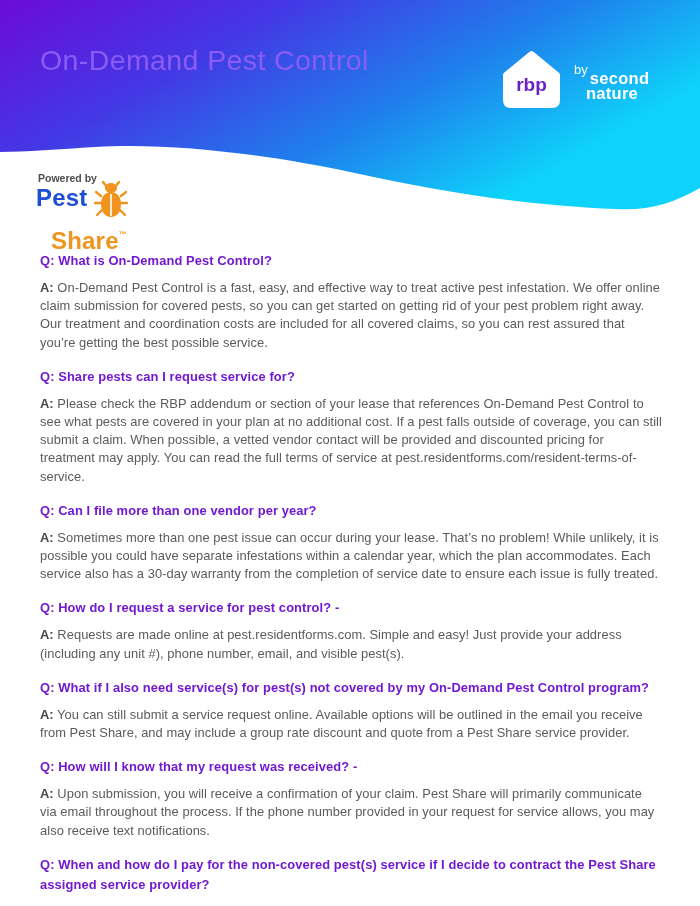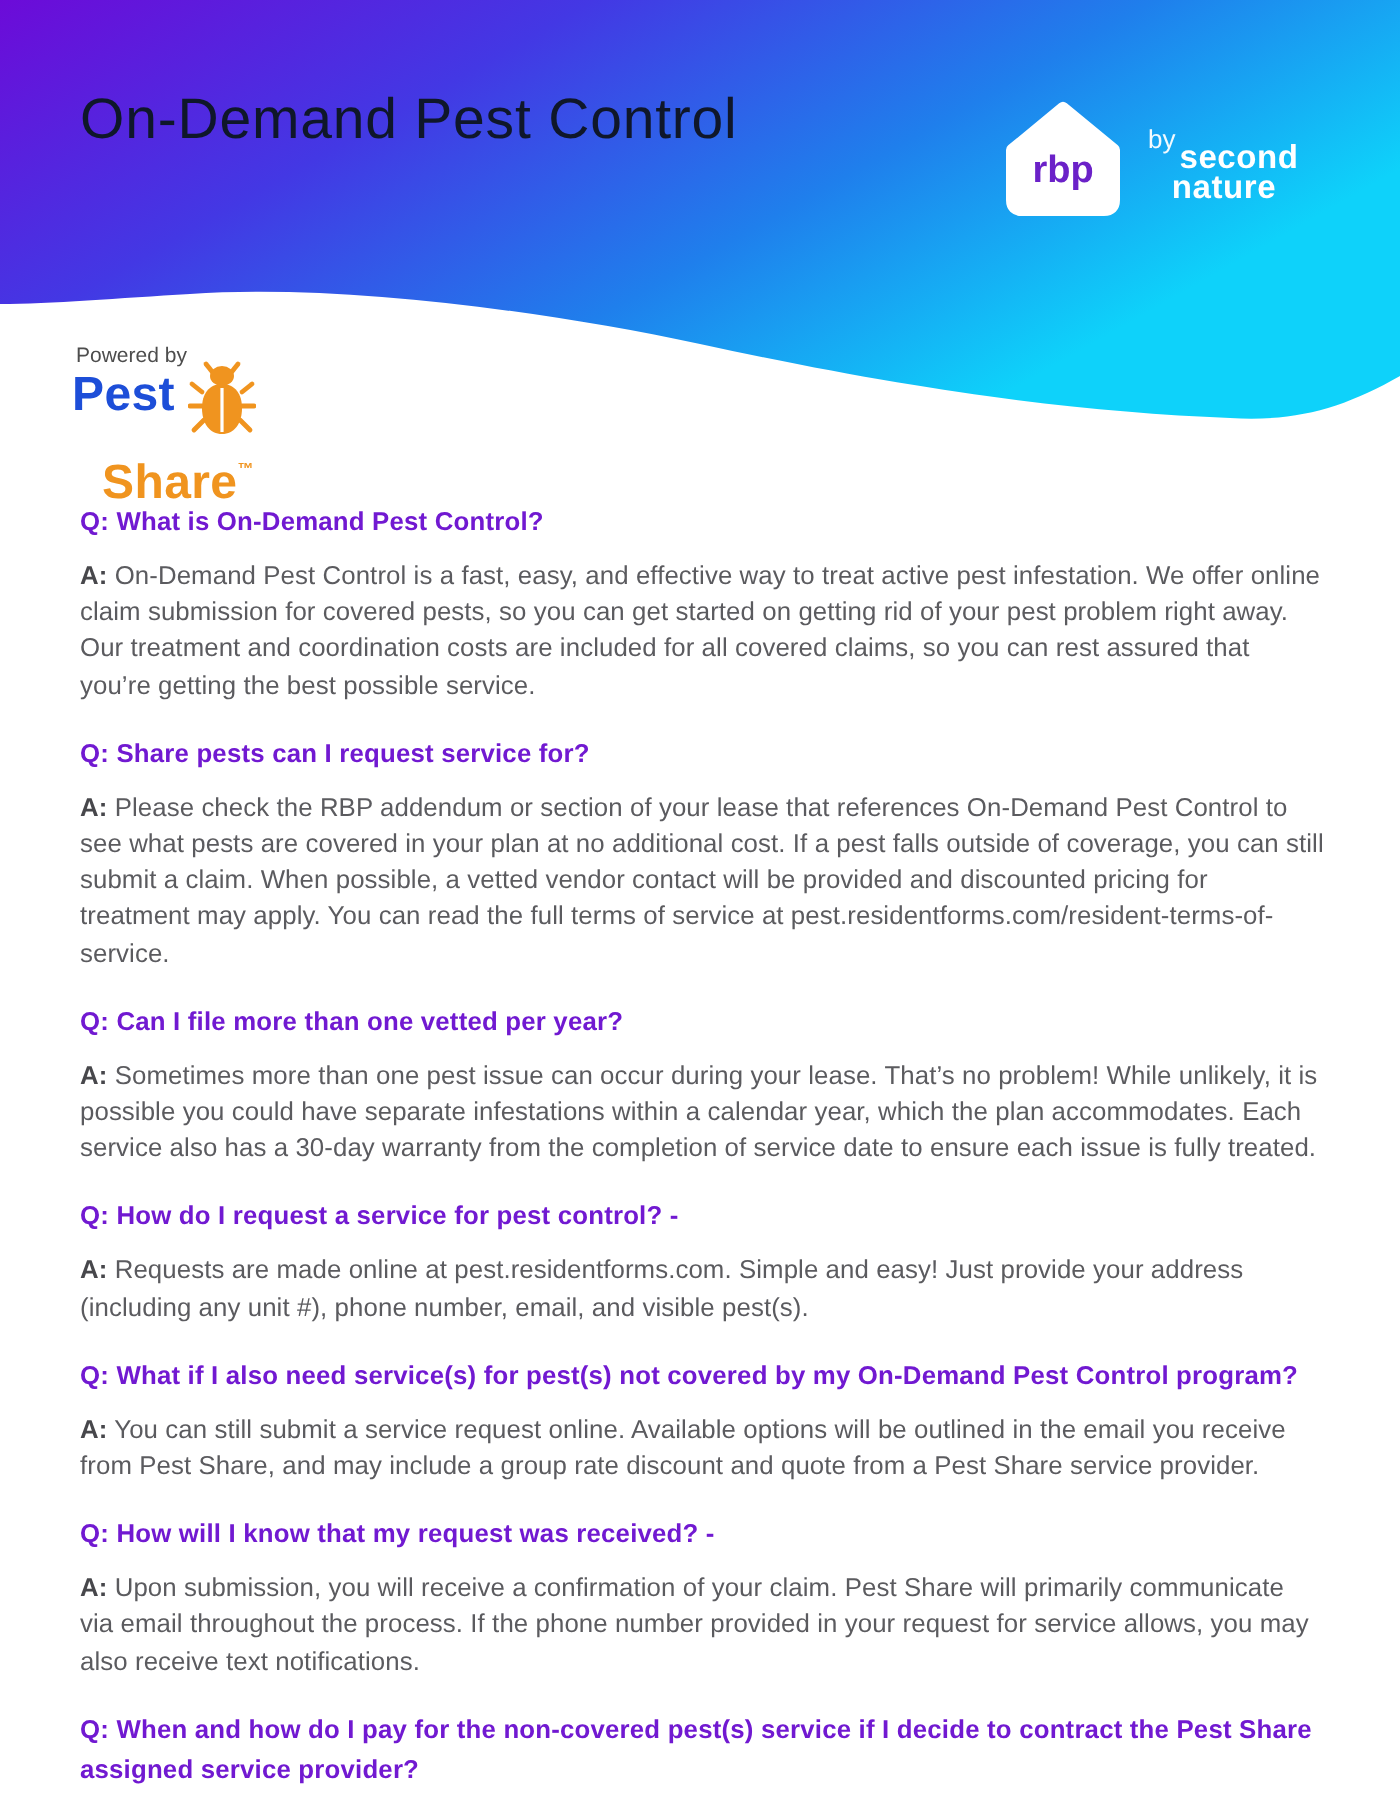--- a/index.html
+++ b/index.html
@@ -11,34 +11,34 @@
     margin: 0 auto;
     background: #ffffff;
     overflow: hidden;
     font-family: "Liberation Sans", sans-serif;
   }
 
   
   .header { position: absolute; top: 0; left: 0; width: 700px; height: 230px; }
   .header svg.wave { position: absolute; top: 0; left: 0; display: block; }
 
-  .title-block { position: absolute; left: 40px; top: 42px; color: #0f172a; }
+  .title-block { position: absolute; left: 40px; top: 42px; color: #8b5cf6; }
   .title-line1 { font-size: 28.5px; font-weight: 400; letter-spacing: 0.4px; line-height: 37px; }
   .title-line2 { font-size: 28.5px; font-weight: 700; letter-spacing: 0.4px; line-height: 37px; }
 
   .rbp-logo { position: absolute; left: 500px; top: 49px; width: 63px; height: 63px; }
 
   .sn-block { position: absolute; left: 574px; top: 62px; color: #ffffff; width: 90px; }
   .sn-by { font-size: 13px; font-weight: 400; vertical-align: 10px; margin-right: 2px; opacity: 0.95; }
   .sn-line1 { font-size: 16.5px; font-weight: 700; letter-spacing: 0.3px; display: inline; }
   .sn-line2 { font-size: 16.5px; font-weight: 700; letter-spacing: 0.3px; text-align: center; width: 76px; margin-top: -4px; }
 
   
   .pestshare { position: absolute; left: 36px; top: 172px; width: 140px; }
-  .ps-powered { font-size: 10.5px; color: #4d4d4d; font-weight: 400; margin-left: 2px; margin-bottom: 2px; }
+  .ps-powered { font-size: 10.5px; color: #4d4d4d; font-weight: 700; margin-left: 2px; margin-bottom: 2px; }
   .ps-row { display: flex; align-items: flex-start; }
   .ps-pest { font-size: 24px; font-weight: 800; color: #1d4ed8; line-height: 24px; letter-spacing: 0.2px; }
   .ps-bug { margin-left: 6px; margin-top: -6px; }
   .ps-share { font-size: 24px; font-weight: 800; color: #f0941f; line-height: 24px; margin-left: 15px; margin-top: 1px; letter-spacing: 0.2px; }
   .ps-tm { font-size: 8px; vertical-align: 12px; font-weight: 700; }
 
   
   .content { position: absolute; top: 230px; left: 0; width: 700px; padding: 6px 38px 0 40px; }
   .faq-item .q {
     color: #7119d1;
@@ -126,21 +126,21 @@
       <h3 class="q">Q: What is On-Demand Pest Control?</h3>
       <p class="a"><strong class="a-prefix">A:</strong> <span>On-Demand Pest Control is a fast, easy, and effective way to treat active pest infestation. We offer online claim submission for covered pests, so you can get started on getting rid of your pest problem right away. Our treatment and coordination costs are included for all covered claims, so you can rest assured that you’re getting the best possible service.</span></p>
     </section>
 
     <section class="faq-item">
       <h3 class="q">Q: Share pests can I request service for?</h3>
       <p class="a"><strong class="a-prefix">A:</strong> <span>Please check the RBP addendum or section of your lease that references On-Demand Pest Control to see what pests are covered in your plan at no additional cost. If a pest falls outside of coverage, you can still submit a claim. When possible, a vetted vendor contact will be provided and discounted pricing for treatment may apply. You can read the full terms of service at pest.residentforms.com/resident-terms-of-service.</span></p>
     </section>
 
     <section class="faq-item">
-      <h3 class="q">Q: Can I file more than one vetted per year?</h3>
+      <h3 class="q">Q: Can I file more than one vendor per year?</h3>
       <p class="a"><strong class="a-prefix">A:</strong> <span>Sometimes more than one pest issue can occur during your lease. That’s no problem! While unlikely, it is possible you could have separate infestations within a calendar year, which the plan accommodates. Each service also has a 30-day warranty from the completion of service date to ensure each issue is fully treated.</span></p>
     </section>
 
     <section class="faq-item">
       <h3 class="q">Q: How do I request a service for pest control? -</h3>
       <p class="a"><strong class="a-prefix">A:</strong> <span>Requests are made online at pest.residentforms.com. Simple and easy! Just provide your address (including any unit #), phone number, email, and visible pest(s).</span></p>
     </section>
 
     <section class="faq-item">
       <h3 class="q">Q: What if I also need service(s) for pest(s) not covered by my On-Demand Pest Control program?</h3>

